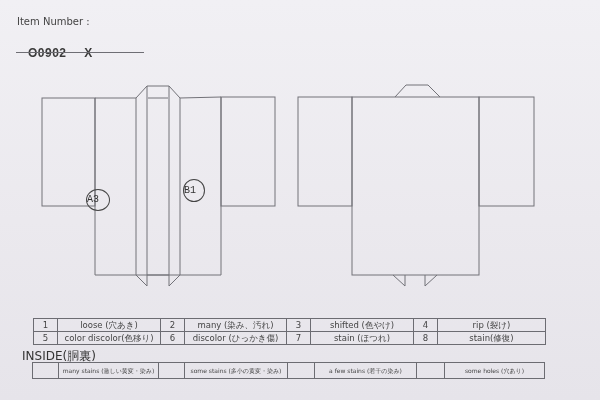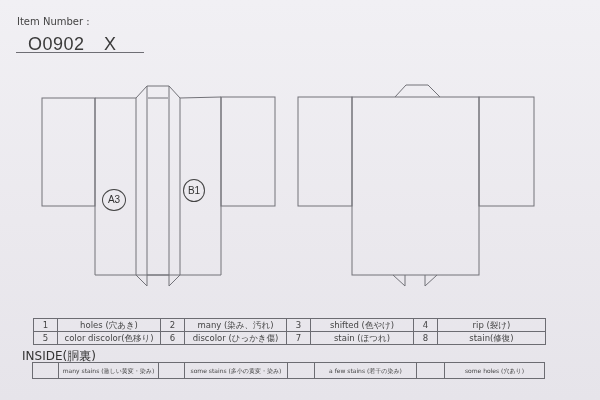--- a/index.html
+++ b/index.html
@@ -14,45 +14,46 @@
       position: absolute; left: 0; top: 0; width: 577px; height: 400px;
       background: linear-gradient(180deg, #f1f0f4 0%, #ebe9ee 55%, #e6e4ea 100%);
       padding-left: 48px;
     }
     .item-label {
       position: absolute; left: 17px; top: 16px;
       font-size: 10px; color: #444;
       font-family: "DejaVu Sans", sans-serif;
     }
     .item-number {
-      position: absolute; left: 28px; top: 34px;
-      font-size: 18px; color: #3a3a3a; letter-spacing: 0.5px;
+      position: absolute; left: 28px; top: 46px;
+      font-size: 12px; color: #3a3a3a; letter-spacing: 0.5px;
       font-family: "Liberation Sans", sans-serif;
       word-spacing: 14px;
+      font-weight: bold;
     }
     .item-underline {
       position: absolute; left: 16px; top: 52px; width: 128px; height: 1px;
       background: #6e6e74;
     }
     svg.drawing { position: absolute; left: 0; top: 0; }
     .tbl { position: absolute; border-collapse: collapse; table-layout: fixed; }
     .tbl td {
       border: 1px solid #6c6c72; padding: 0; text-align: center;
       color: #444; white-space: nowrap; overflow: hidden;
     }
     .legend { left: 33px; top: 318px; width: 512px; }
     .legend td { height: 12px; font-size: 8.5px; line-height: 12px; }
     .inside-title {
       position: absolute; left: 22px; top: 348px; font-size: 12px; color: #333;
     }
     .inside { left: 32px; top: 362px; width: 512px; }
     .inside td { height: 15px; font-size: 6px; line-height: 15px; }
     .annot {
-      position: absolute; font-family: Liberation Sans, sans-serif;
-      font-size: 10px; color: #333; text-align: center;
+      position: absolute; font-family: Liberation Mono, monospace;
+      font-size: 10px; color: #333; 
       border: 1px solid #444; border-radius: 50%;
     }
   </style>
 </head>
 <body>
 
 <div class="paper">
 
   <div class="item-label">Item Number :</div>
   <div class="item-number">O0902 X</div>
@@ -82,38 +83,38 @@
     <g fill="none" stroke="#727278" stroke-width="1">
       <rect x="298" y="97" width="54" height="109"></rect>
       <rect x="479" y="97" width="55" height="109"></rect>
       <rect x="352" y="97" width="127" height="178"></rect>
       <polyline points="395,97 406,85 428,85 440,97"></polyline>
       <polyline points="393,275 405,286 405,275"></polyline>
       <polyline points="425,275 425,286 437,275"></polyline>
     </g>
   </svg>
 
-  <div class="annot" style="left:102px; top:189px; width:22px; height:20px; line-height:20px;">A3</div>
+  <div class="annot" style="left:86px; top:189px; width:22px; height:20px; line-height:20px;">A3</div>
   <div class="annot" style="left:183px; top:179px; width:20px; height:21px; line-height:21px;">B1</div>
 
   <table class="tbl legend">
     <colgroup>
       <col style="width:24px">
         <col style="width:103px">
       <col style="width:24px">
         <col style="width:102px">
       <col style="width:24px">
         <col style="width:103px">
       <col style="width:24px">
         <col style="width:108px">
     </colgroup>
     <tbody>
         <tr>
       <td>1</td>
-      <td>holes (穴あき)</td>
+      <td>loose (穴あき)</td>
       <td>2</td>
       <td>many (染み、汚れ)</td>
       <td>3</td>
       <td>shifted (色やけ)</td>
       <td>4</td>
       <td>rip (裂け)</td>
     </tr>
     <tr>
       <td>5</td>
       <td>color discolor(色移り)</td>

